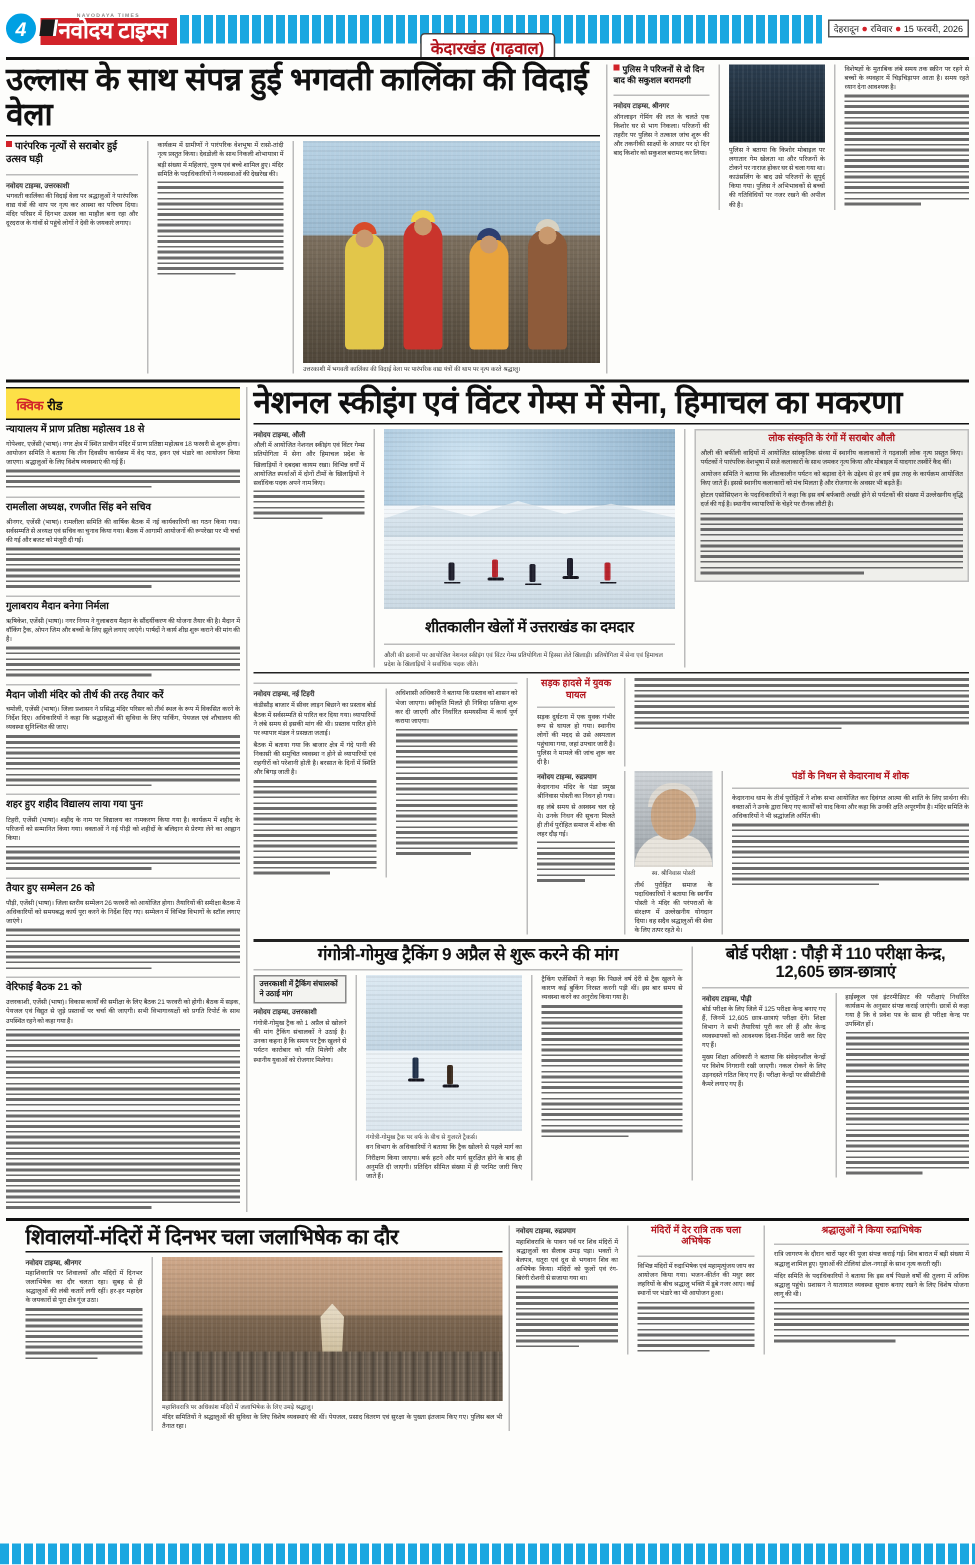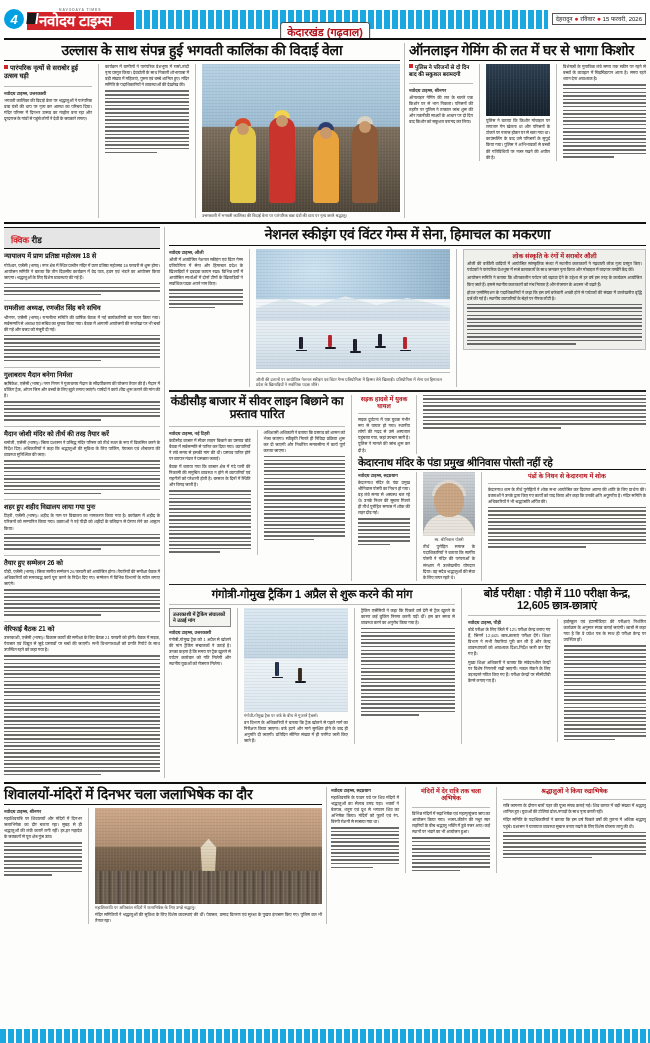--- a/index.html
+++ b/index.html
@@ -36,21 +36,21 @@
   }
   .logo-block { position: relative; flex: 0 0 auto; }
   .logo-kicker {
     font-size: 3.4px; letter-spacing: 0.9px; color: #888;
     text-align: center; font-weight: bold;
     margin-bottom: 0px;
   }
   .logo-red {
     background: #d2232a; color: #ffffff;
     font-size: 15px; font-weight: bold;
-    padding: 1px 22px 2px 12px;
+    padding: 1px 6px 2px 12px;
     letter-spacing: -0.3px;
     position: relative;
     line-height: 1.05;
   }
   .logo-flag {
     position: absolute; left: 0px; top: 1px;
     width: 11px; height: 11px;
     background: #1a1a1a;
     border-right: 2px solid #fff;
     transform: skewX(-8deg);
@@ -93,21 +93,21 @@
   .dateline .dot { color: #d2232a; font-size: 7px; }
 
   .rule-main { height: 2px; background: #111; margin: 0 4px; }
 
   
   .hl {
     font-weight: bold; color: #111;
     line-height: 1.08;
     letter-spacing: -0.2px;
   }
-  .hl-xl { font-size: 14px; text-align: center; }
+  .hl-xl { font-size: 21px; }
   .hl-lg { font-size: 14px; }
   .hl-md { font-size: 12px; }
   .hl-sm { font-size: 10px; }
 
   .sub-hl {
     font-size: 6.6px; font-weight: bold; color: #111;
     line-height: 1.25;
   }
   .byline {
     font-size: 4.6px; color: #333; font-weight: bold;
@@ -154,21 +154,21 @@
   }
 
   .section-tag {
     display: inline-block;
     font-size: 8.5px; font-weight: bold;
     color: #111;
     padding: 1px 6px 1px 4px;
   }
   .section-tag .accent { color: #d2232a; }
   .tag-band {
-    background: #e5e5e5;
+    background: #fde047;
     border-top: 1.5px solid #111;
     border-bottom: 1.5px solid #111;
     padding: 1px 3px;
   }
 
   .kicker-box {
     border: 1px solid #888;
     background: #f3f3f0;
     padding: 2px 3px;
     font-size: 5px; font-weight: bold; line-height: 1.3;
@@ -385,21 +385,20 @@
             </div>
           </div>
           <div class="caption">उत्तरकाशी में भगवती कालिंका की विदाई वेला पर पारंपरिक वाद्य यंत्रों की थाप पर नृत्य करते श्रद्धालु।</div>
         </div>
       </div>
     </div>
 
     <div class="vrule" style="margin:0 4px;"></div>
 
     <div class="col" style="flex:1;">
-      <div class="hl hl-lg lead-head">ऑनलाइन गेमिंग की लत में घर से भागा किशोर</div>
       <div class="row" style="gap:3px;">
         <div class="col" style="width:64px;">
           <div class="sub-hl bullet-red mb2" style="font-size:5.6px;">पुलिस ने परिजनों से दो दिन बाद की सकुशल बरामदगी</div>
           <div class="hrule"></div>
           <div class="byline mb2">नवोदय टाइम्स, श्रीनगर</div>
           <div class="body-txt">ऑनलाइन गेमिंग की लत के चलते एक किशोर घर से भाग निकला। परिजनों की तहरीर पर पुलिस ने तत्काल जांच शुरू की और तकनीकी साक्ष्यों के आधार पर दो दिन बाद किशोर को सकुशल बरामद कर लिया।</div>
         </div>
         <div class="vrule"></div>
         <div class="col" style="width:64px;">
           <div class="photo" style="height:52px;background:linear-gradient(#2c3e50,#16222c);">
@@ -599,20 +598,23 @@
             <div class="ski-photo">
               <div class="ski-snow"></div>
               <div class="ski-ridge"></div>
               <div class="skier" style="left:22%;"></div>
               <div class="skier red" style="left:37%; bottom:18%;"></div>
               <div class="skier" style="left:50%; bottom:15%;"></div>
               <div class="skier" style="left:63%; bottom:19%;"></div>
               <div class="skier red" style="left:76%; bottom:16%;"></div>
               <div class="pic-noise"></div>
             </div>
+            <div class="center mt2">
+              <span class="hl hl-sm">शीतकालीन खेलों में उत्तराखंड का दमदार</span>
+            </div>
             <div class="hrule"></div>
             <div class="caption">औली की ढलानों पर आयोजित नेशनल स्कीइंग एवं विंटर गेम्स प्रतियोगिता में हिस्सा लेते खिलाड़ी। प्रतियोगिता में सेना एवं हिमाचल प्रदेश के खिलाड़ियों ने सर्वाधिक पदक जीते।</div>
           </div>
           <div class="vrule"></div>
           <div class="col" style="flex:1;">
             <div class="shade-box">
               <div class="redhead center mb2">लोक संस्कृति के रंगों में सराबोर औली</div>
               <div class="body-txt">औली की बर्फीली वादियों में आयोजित सांस्कृतिक संध्या में स्थानीय कलाकारों ने गढ़वाली लोक नृत्य प्रस्तुत किए। पर्यटकों ने पारंपरिक वेशभूषा में सजे कलाकारों के साथ जमकर नृत्य किया और मोबाइल में यादगार तस्वीरें कैद कीं।</div>
               <div class="body-txt mt2">आयोजन समिति ने बताया कि शीतकालीन पर्यटन को बढ़ावा देने के उद्देश्य से हर वर्ष इस तरह के कार्यक्रम आयोजित किए जाते हैं। इससे स्थानीय कलाकारों को मंच मिलता है और रोजगार के अवसर भी बढ़ते हैं।</div>
               <div class="body-txt mt2">होटल एसोसिएशन के पदाधिकारियों ने कहा कि इस वर्ष बर्फबारी अच्छी होने से पर्यटकों की संख्या में उल्लेखनीय वृद्धि दर्ज की गई है। स्थानीय व्यापारियों के चेहरे पर रौनक लौटी है।</div>
@@ -633,21 +635,20 @@
             </div>
           </div>
         </div>
       </div>
 
       <div class="hrule-dark"></div>
 
       <div class="row" style="gap:3px;">
 
         <div class="col" style="width:176px;">
-          <div class="hl hl-md center mb2">कंडीसौड़ बाजार में सीवर लाइन बिछाने का प्रस्ताव पारित</div>
           <div class="hrule"></div>
           <div class="row" style="gap:3px;">
             <div class="col" style="flex:1;">
               <div class="byline mb2">नवोदय टाइम्स, नई टिहरी</div>
               <div class="body-txt">कंडीसौड़ बाजार में सीवर लाइन बिछाने का प्रस्ताव बोर्ड बैठक में सर्वसम्मति से पारित कर दिया गया। व्यापारियों ने लंबे समय से इसकी मांग की थी। प्रस्ताव पारित होने पर व्यापार मंडल ने प्रसन्नता जताई।</div>
               <div class="body-txt mt2">बैठक में बताया गया कि बाजार क्षेत्र में गंदे पानी की निकासी की समुचित व्यवस्था न होने से व्यापारियों एवं राहगीरों को परेशानी होती है। बरसात के दिनों में स्थिति और बिगड़ जाती है।</div>
               <div class="lines dense mt2">
                   <i></i>
                   <i></i>
                   <i></i>
@@ -720,21 +721,20 @@
                   <i></i>
                   <i></i>
                   <i></i>
                   <i></i>
                   <i></i>
                   <i></i>
                 </div>
             </div>
           </div>
 
-          <div class="hl hl-md" style="font-size:10.5px; border-bottom:1.5px solid #111; padding-bottom:1px; margin-bottom:2px;">केदारनाथ मंदिर के पंडा प्रमुख श्रीनिवास पोस्ती नहीं रहे</div>
 
           <div class="row" style="gap:3px;">
             <div class="col" style="width:52px;">
               <div class="byline mb2">नवोदय टाइम्स, रुद्रप्रयाग</div>
               <div class="body-txt">केदारनाथ मंदिर के पंडा प्रमुख श्रीनिवास पोस्ती का निधन हो गया। वह लंबे समय से अस्वस्थ चल रहे थे। उनके निधन की सूचना मिलते ही तीर्थ पुरोहित समाज में शोक की लहर दौड़ गई।</div>
               <div class="lines dense mt2">
                   <i></i>
                   <i></i>
                   <i></i>
                   <i></i>
@@ -777,21 +777,21 @@
             </div>
           </div>
         </div>
       </div>
 
       <div class="hrule-dark"></div>
 
       <div class="row" style="gap:3px;">
 
         <div class="col" style="width:286px;">
-          <div class="hl hl-md center" style="font-size:11.5px;">गंगोत्री-गोमुख ट्रैकिंग 1 अप्रैल से शुरू करने की मांग</div>
+          <div class="hl hl-md center" style="font-size:11.5px;">गंगोत्री-गोमुख ट्रैकिंग 9 अप्रैल से शुरू करने की मांग</div>
           <div class="hrule"></div>
           <div class="row" style="gap:3px;">
             <div class="col" style="width:62px;">
               <div class="kicker-box mb2">उत्तरकाशी में ट्रैकिंग संचालकों ने उठाई मांग</div>
               <div class="byline mb2">नवोदय टाइम्स, उत्तरकाशी</div>
               <div class="body-txt">गंगोत्री-गोमुख ट्रैक को 1 अप्रैल से खोलने की मांग ट्रैकिंग संचालकों ने उठाई है। उनका कहना है कि समय पर ट्रैक खुलने से पर्यटन कारोबार को गति मिलेगी और स्थानीय युवाओं को रोजगार मिलेगा।</div>
             </div>
             <div class="vrule"></div>
             <div class="col" style="width:104px;">
               <div class="trek-photo">
@@ -883,21 +883,21 @@
           </div>
         </div>
       </div>
     </div>
   </div>
 
   <div class="rule-main" style="margin-top:4px;"></div>
 
   <div class="row" style="padding:3px 4px 0;">
 
-    <div class="col" style="width:318px;">
+    <div class="col" style="width:318px;margin-left:13px;">
       <div class="hl hl-lg lead-head">शिवालयों-मंदिरों में दिनभर चला जलाभिषेक का दौर</div>
       <div class="row" style="gap:3px;">
         <div class="col" style="width:78px;">
           <div class="byline mb2">नवोदय टाइम्स, श्रीनगर</div>
           <div class="body-txt">महाशिवरात्रि पर शिवालयों और मंदिरों में दिनभर जलाभिषेक का दौर चलता रहा। सुबह से ही श्रद्धालुओं की लंबी कतारें लगी रहीं। हर-हर महादेव के जयकारों से पूरा क्षेत्र गूंज उठा।</div>
           <div class="lines dense mt2">
               <i></i>
               <i></i>
               <i></i>
               <i></i>

